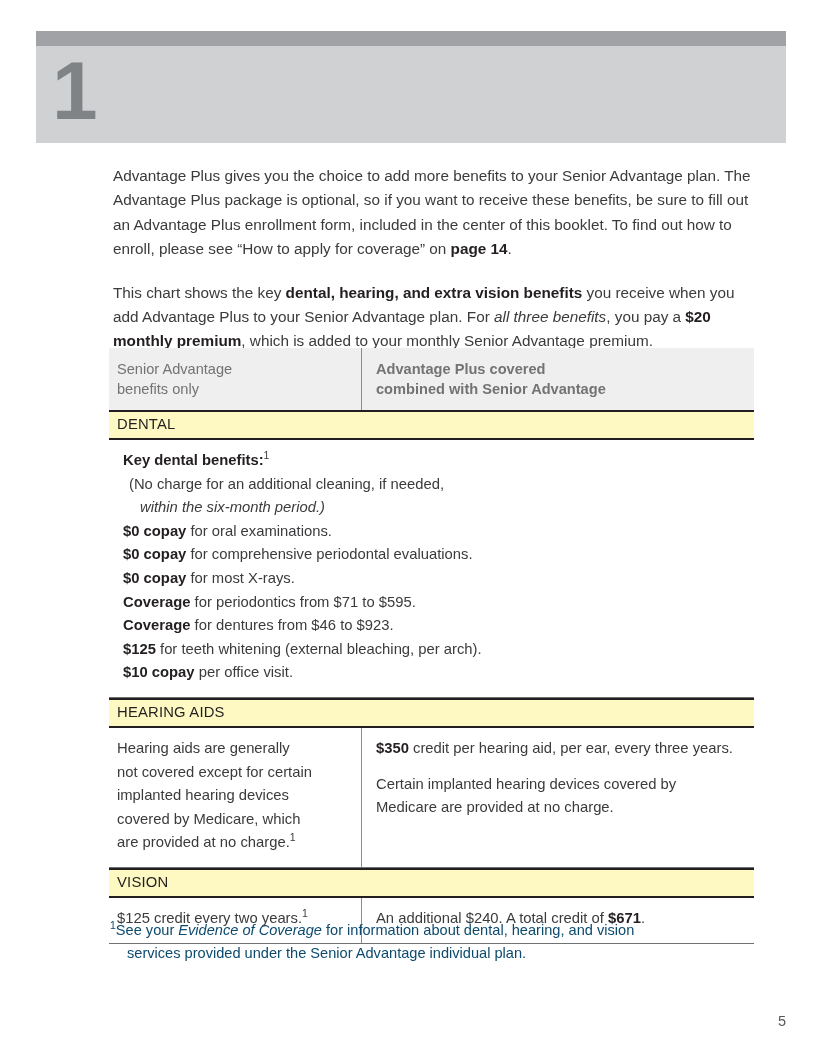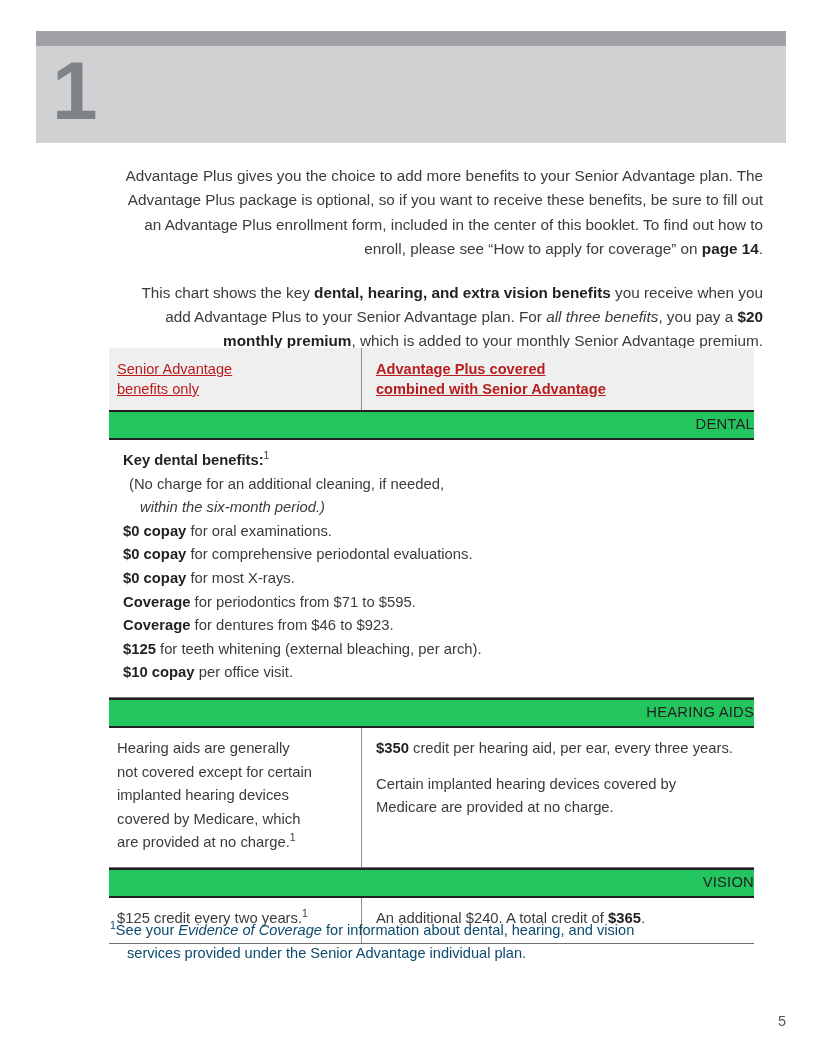--- a/index.html
+++ b/index.html
@@ -67,21 +67,20 @@
     position: absolute;
     left: 113px;
     top: 164px;
     width: 650px;
     font-size: 15.3px;
     line-height: 24.4px;
     color: #3b3a3c;
   }
   .intro p {
     margin: 0 0 19px 0;
-    text-align: right;
   }
   .intro b { font-weight: 700; color: #231f20; }
   .intro i { font-style: italic; }
 
   
   .benefit-table {
     position: absolute;
     left: 109px;
     top: 348px;
     width: 645px;
@@ -99,35 +98,33 @@
   }
   .bt-head .col-r {
     flex: 1;
     box-sizing: border-box;
     padding: 11px 10px 11px 14px;
   }
   .bt-head .hl {
     font-size: 14.6px;
     line-height: 20px;
     font-weight: 700;
-    color: #b91c1c;
-    text-decoration: underline;
+    color: #737373;
   }
   .bt-head .col-l .hl { font-weight: 400; }
 
   .section-bar {
-    background: #22c55e;
+    background: #fef9c3;
     border-top: 2.5px solid #231f20;
     border-bottom: 2.5px solid #231f20;
     padding: 3px 0 4px 8px;
     font-size: 14.8px;
     line-height: 19px;
     color: #231f20;
     letter-spacing: 0.2px;
-    text-align: right;
   }
   .section-bar.first { border-top: none; }
 
   .bt-row {
     display: flex;
     border-bottom: 1.4px solid #6f7173;
   }
   .bt-row .col-l {
     width: 253px;
     box-sizing: border-box;
@@ -246,21 +243,21 @@
       </div>
       <div class="section-bar">VISION</div>
       <div class="bt-row">
         <div class="col-l">
           <div class="cell-text">
             <div class="line">$125 credit every two years.<sup>1</sup></div>
           </div>
         </div>
         <div class="col-r">
           <div class="cell-text">
-            <div class="line"><span>An additional $240. A total credit of </span><b>$365</b><span>.</span></div>
+            <div class="line"><span>An additional $240. A total credit of </span><b>$671</b><span>.</span></div>
           </div>
         </div>
       </div>
     </div>
 
 </div>
 
 <div class="footnote">
   <div><sup>1</sup><span>See your </span><i>Evidence of Coverage</i><span> for information about dental, hearing, and vision</span></div>
   <div class="fn-line2">services provided under the Senior Advantage individual plan.</div>

